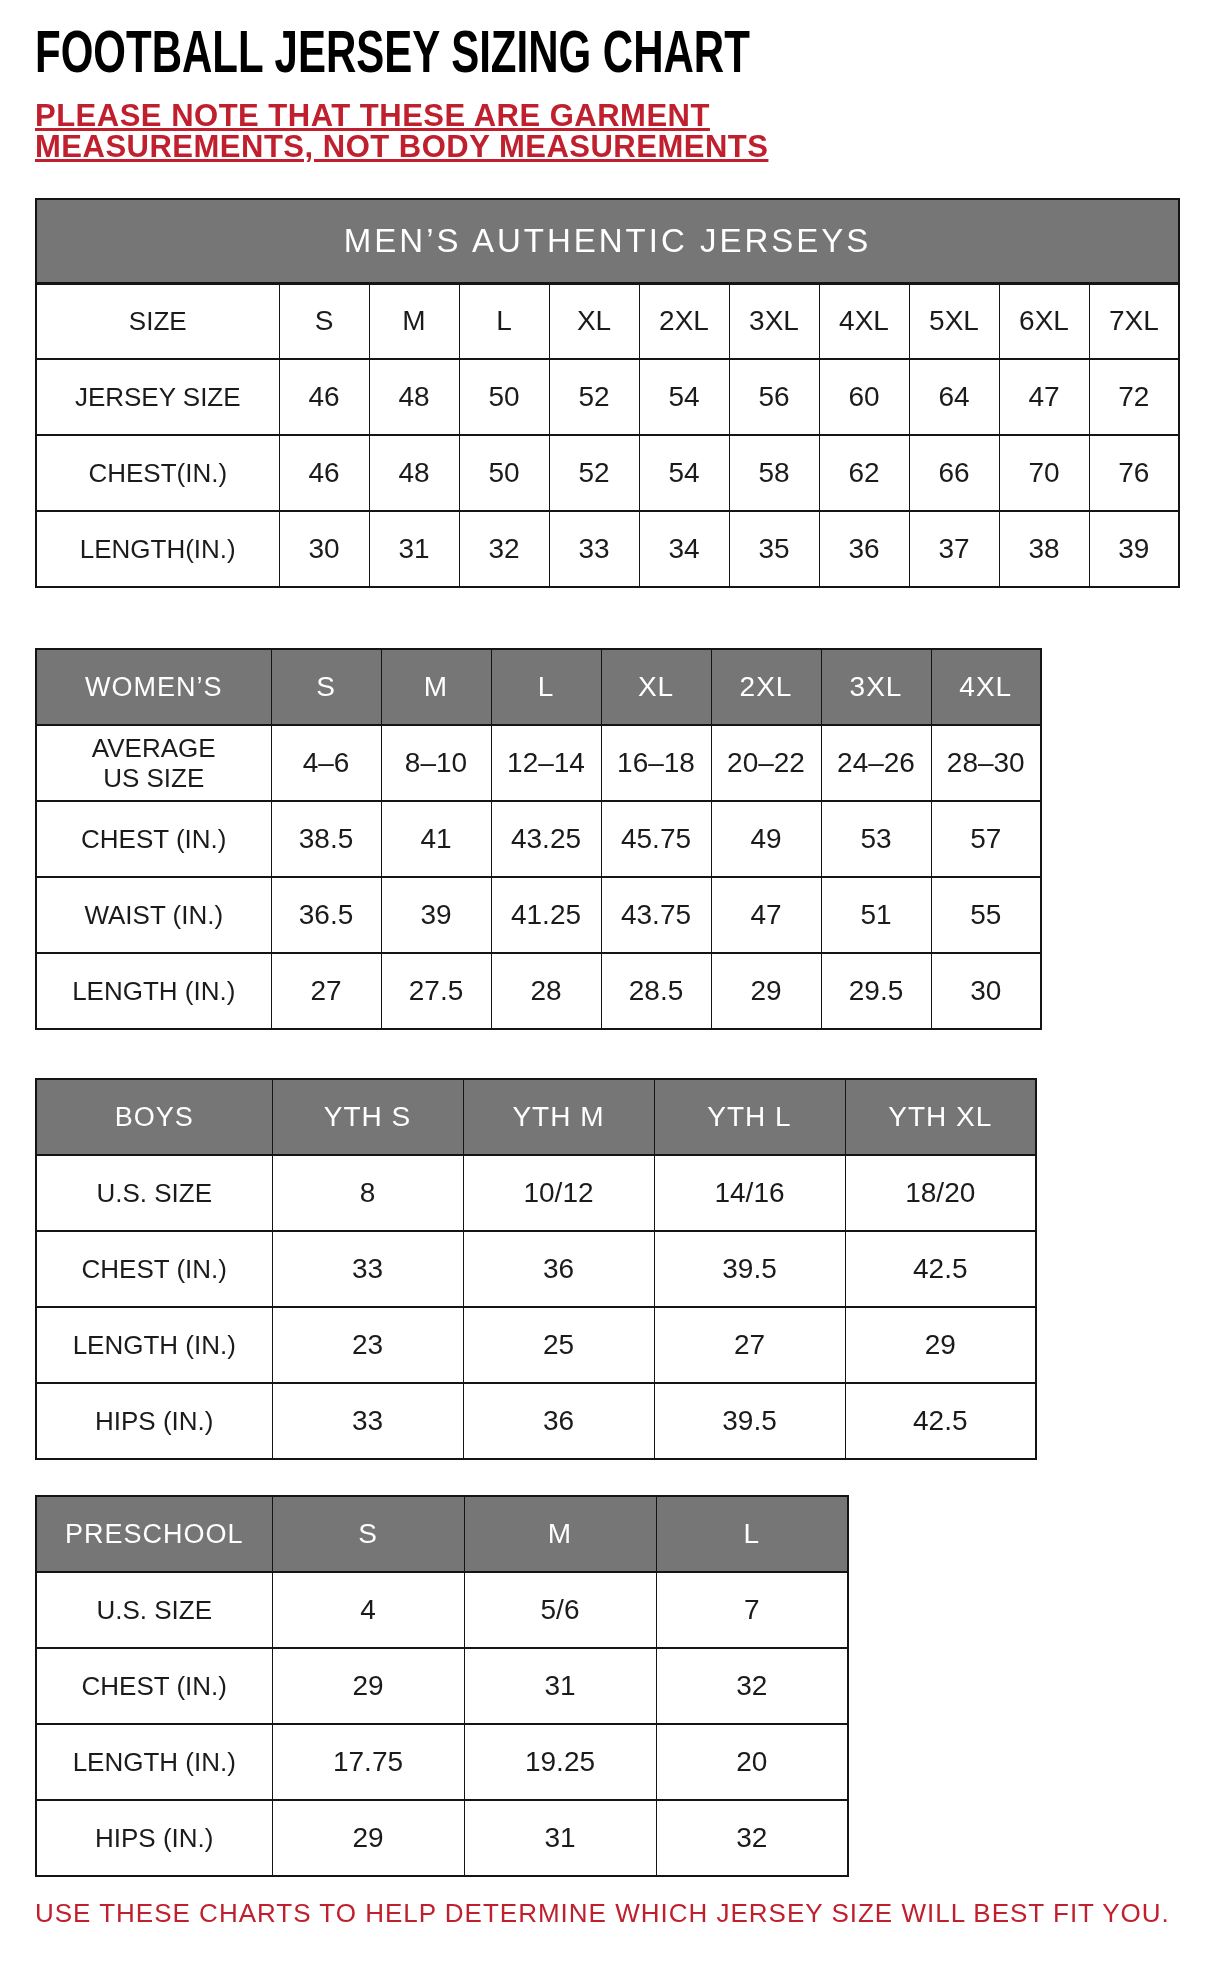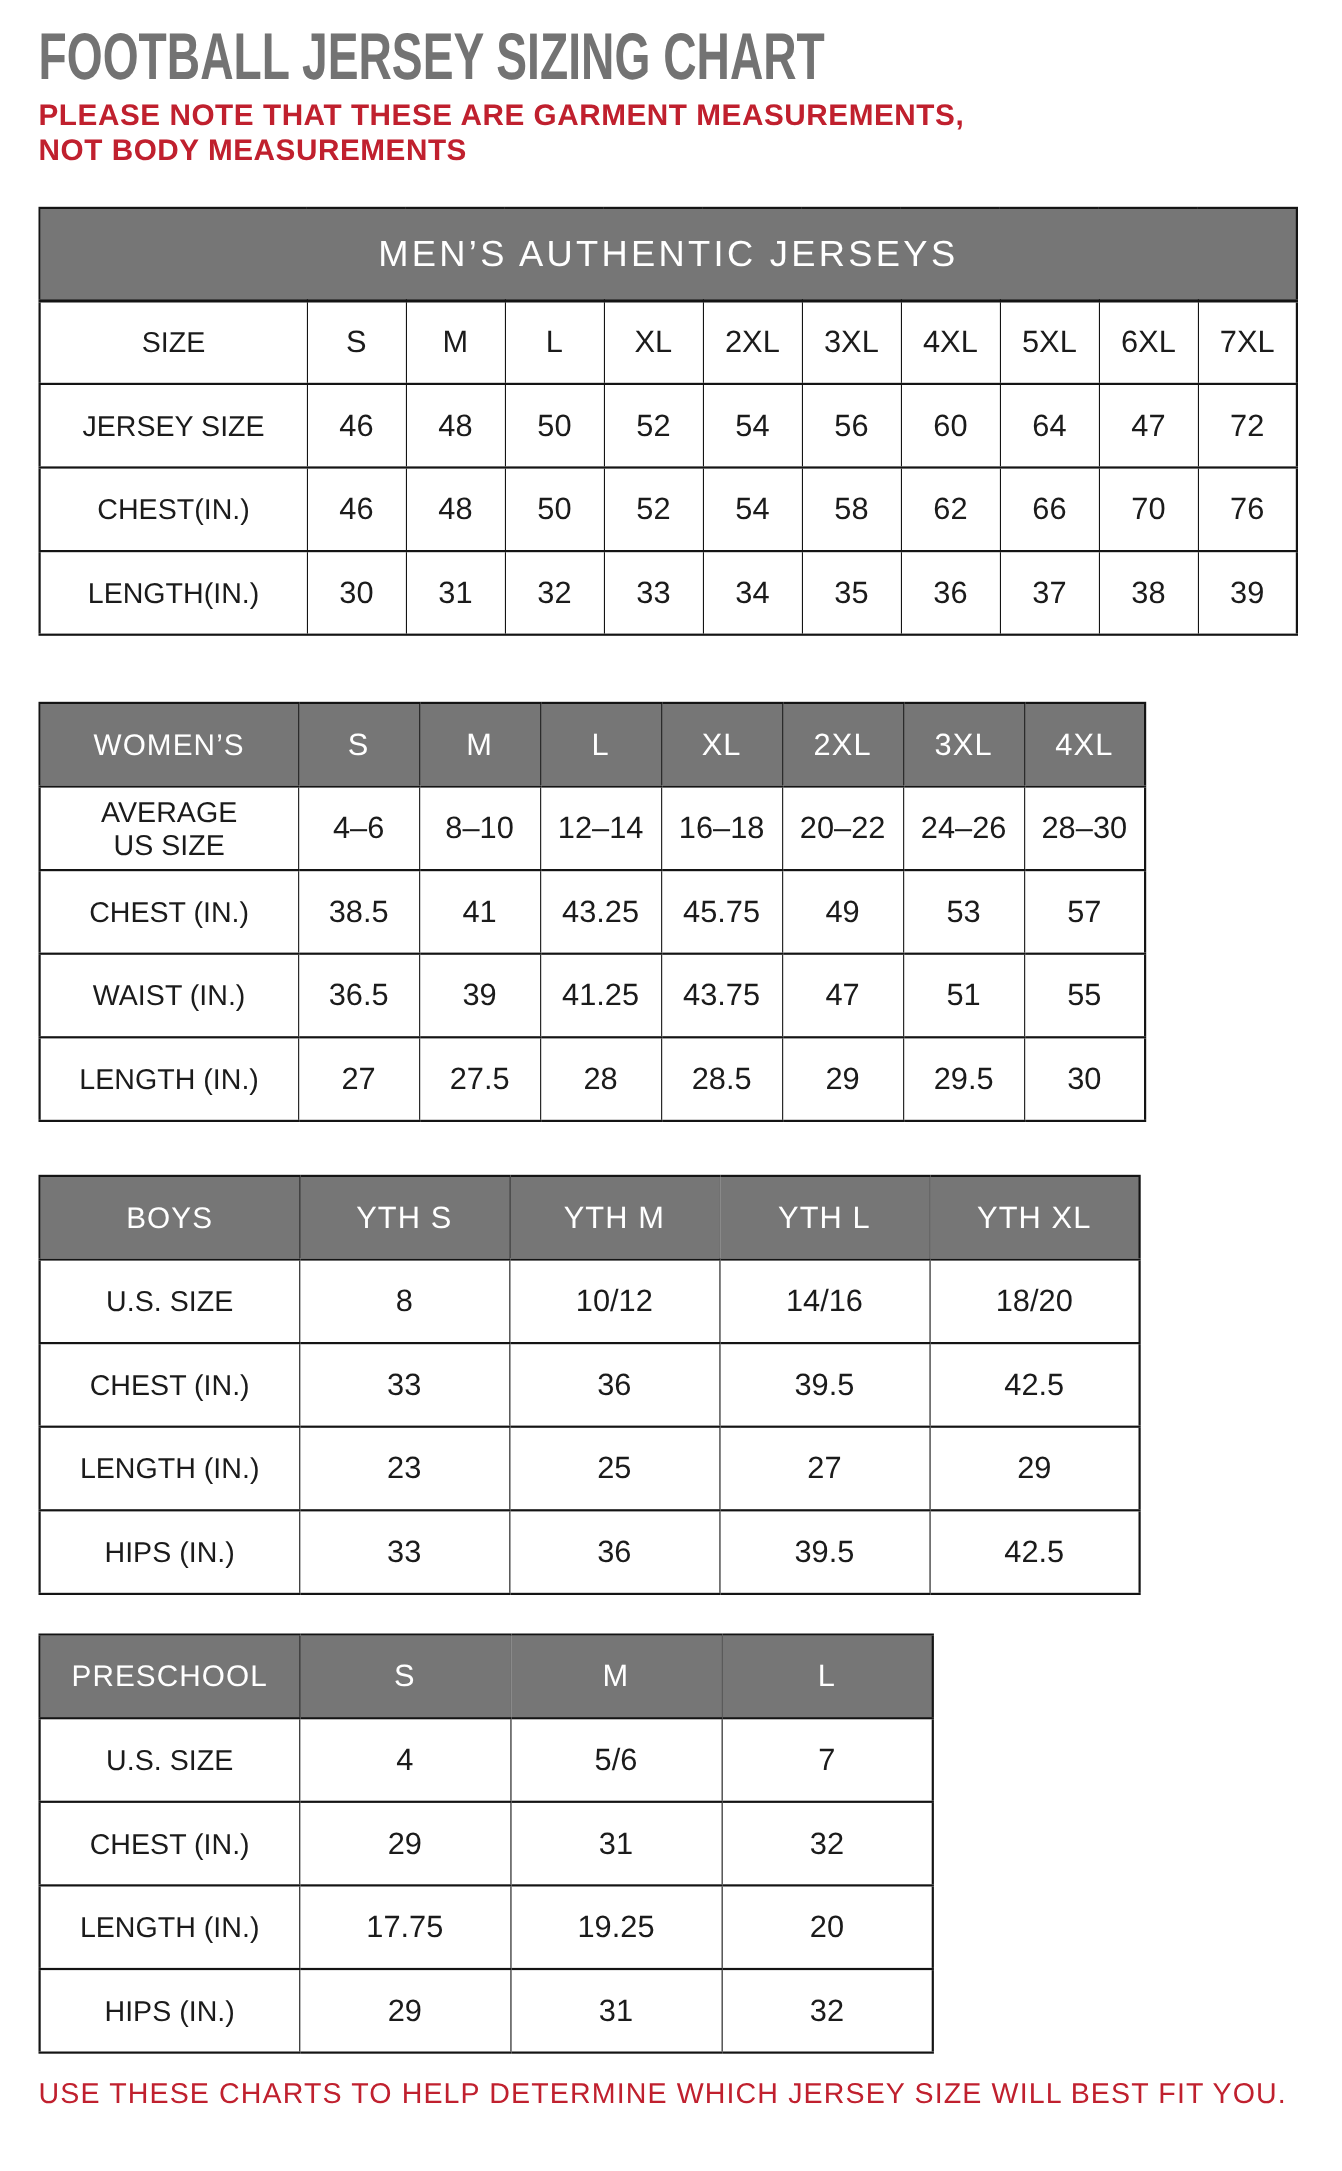--- a/index.html
+++ b/index.html
@@ -13,40 +13,41 @@
   body{
     width:1220px;
     min-height:1974px;
     background:#ffffff;
     font-family:"Liberation Sans", sans-serif;
     color:var(--text);
   }
   .page{padding:22px 15px 10px 35px;}
 
   
-  h1{margin:0 0 6px 0;line-height:60px;height:62px;color:#737373;text-decoration:underline;}
+  h1{margin:0 0 16px 0;line-height:60px;height:62px;color:#000000;text-decoration:underline;}
   .title-text{
     display:inline-block;
     font-size:60px;
     font-weight:bold;
     letter-spacing:0px;
     white-space:nowrap;
     transform:scaleX(0.70);
     transform-origin:left center;
   }
 
   
   .note{
     margin:0 0 36px 0;
     max-width:900px;
     color:var(--red);
-    font-size:27px;
+    font-size:31px;
     font-weight:bold;
     letter-spacing:0.5px;
     line-height:31px;
+    text-decoration:underline;
   }
 
   
   table.sizing{
     border-collapse:collapse;
     table-layout:fixed;
     margin:0 0 48px 0;
     font-size:28px;
   }
   table.sizing td, table.sizing th{

